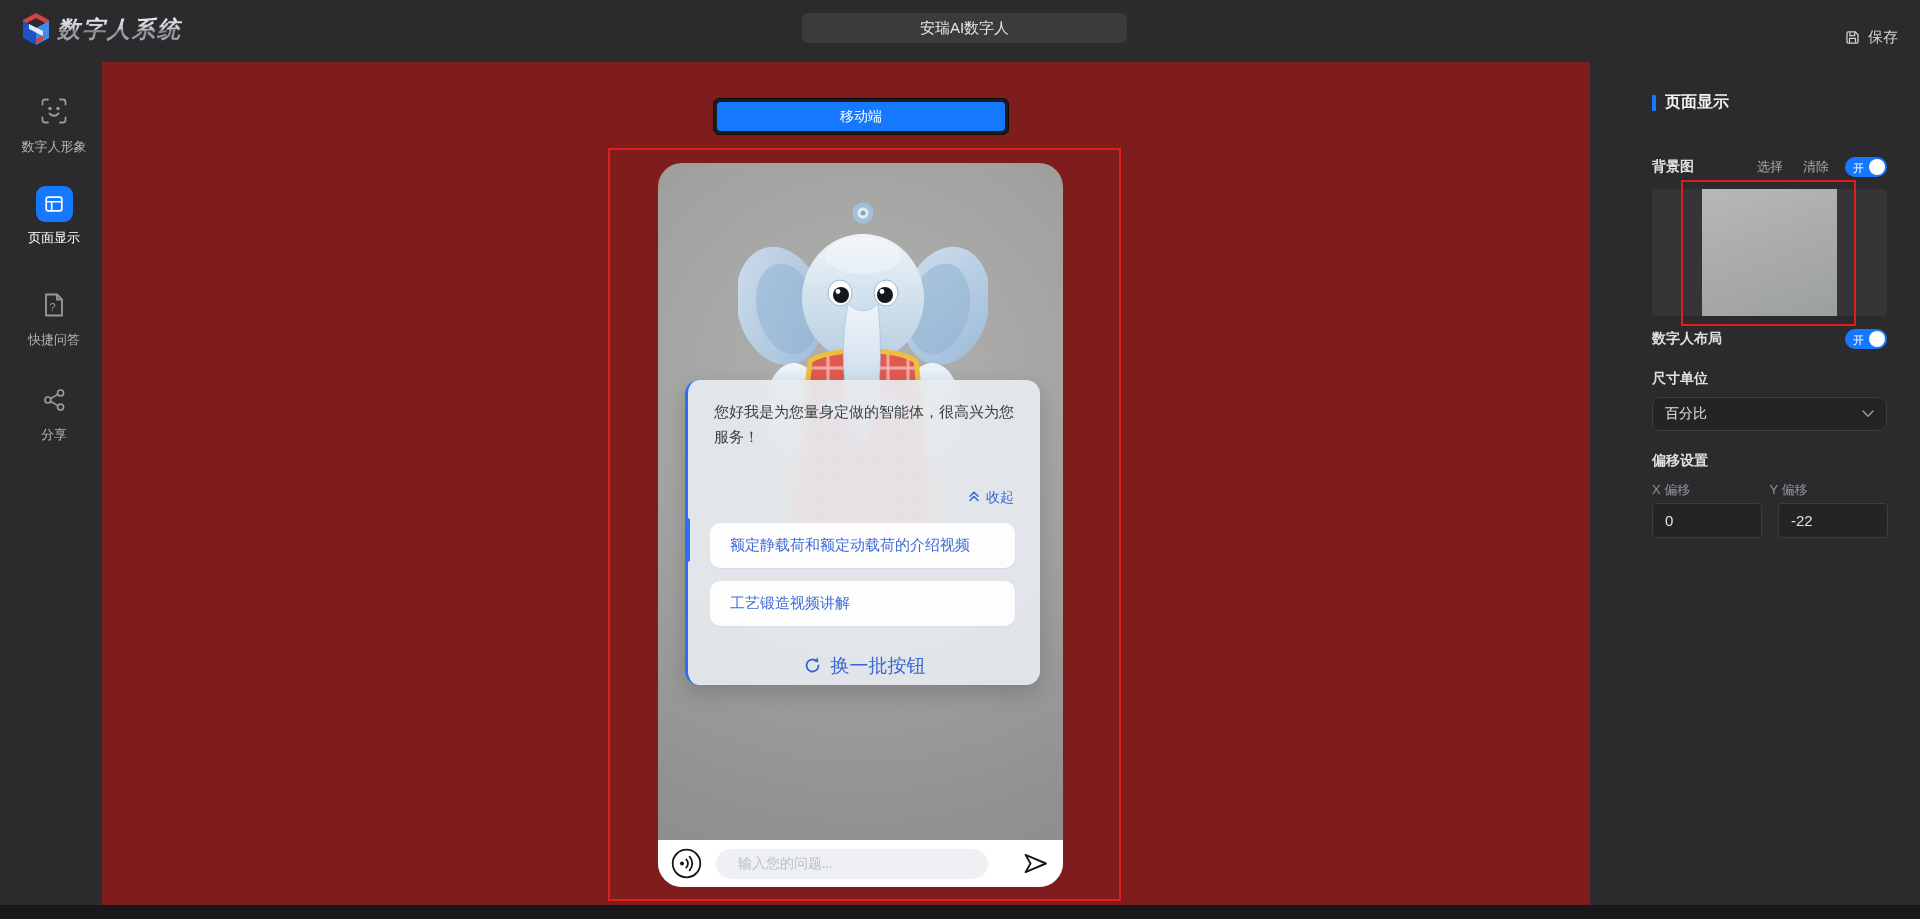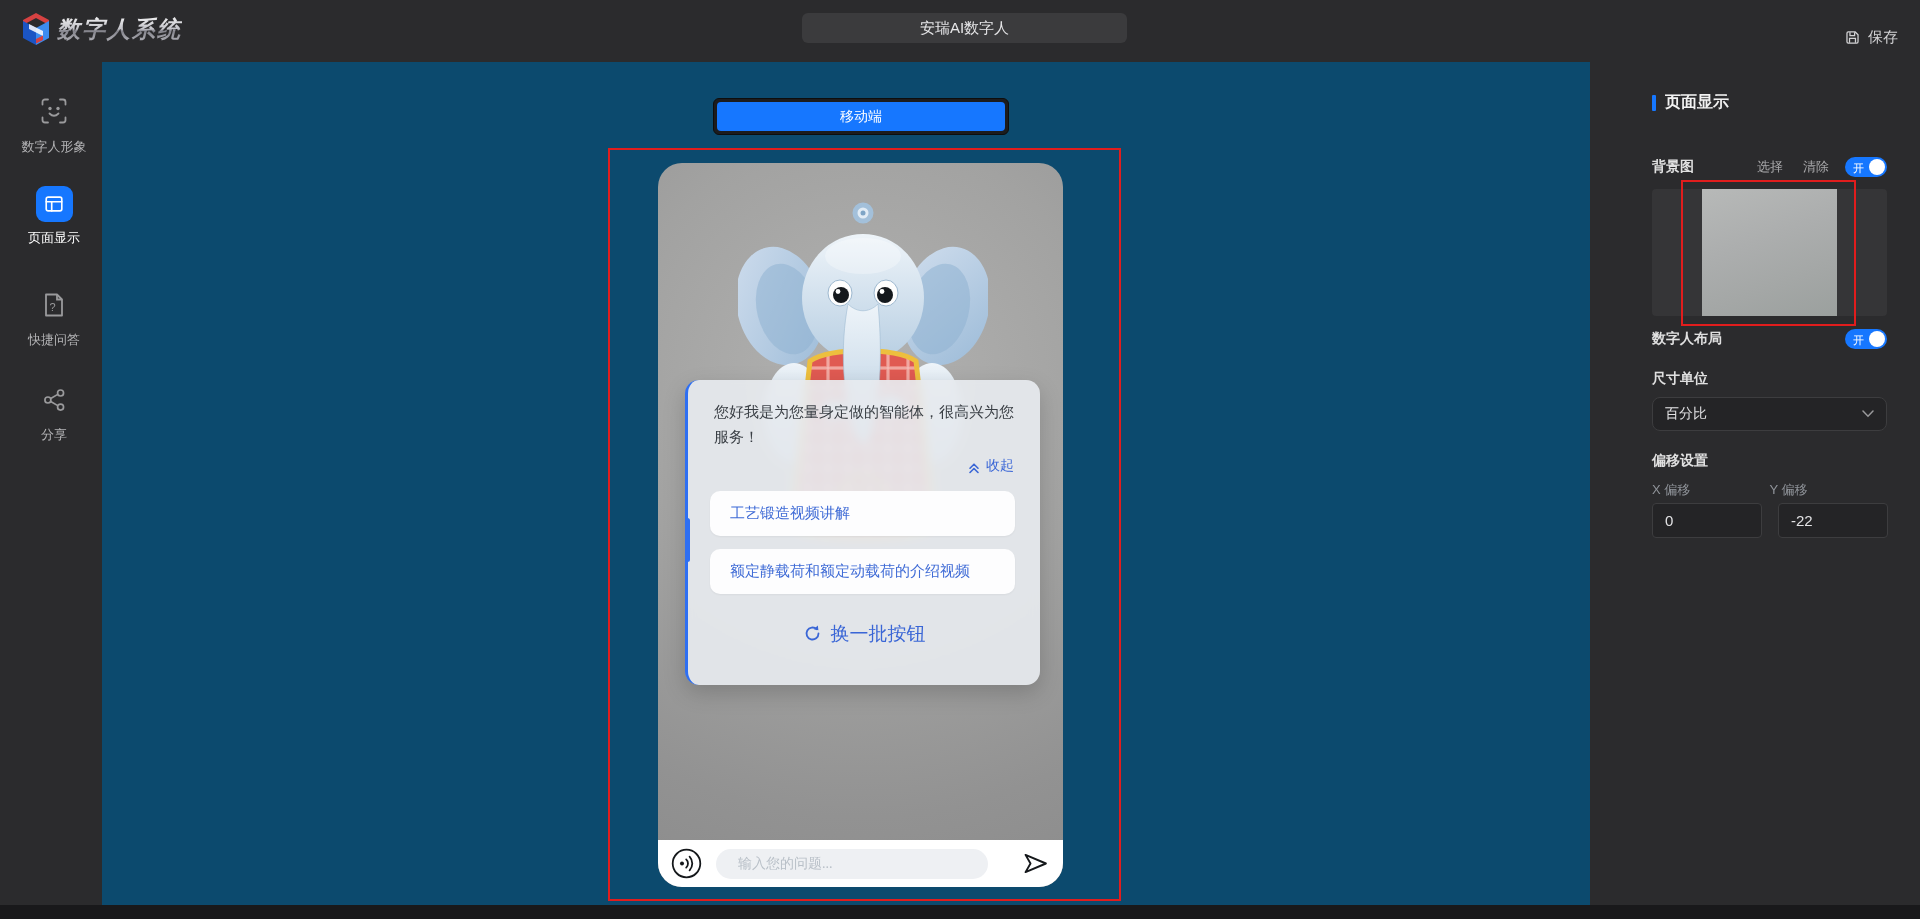--- a/index.html
+++ b/index.html
@@ -24,40 +24,40 @@
   
   .sidebar { position:absolute; left:0; top:62px; width:102px; height:843px; background:#2b2b2d; }
   .side-item { position:absolute; left:12px; width:84px; text-align:center; cursor:pointer; }
   .side-item .side-icon { display:inline-flex; align-items:center; justify-content:center; }
   .side-label { display:block; margin-top:7px; font-size:13px; color:#b4b4b6; }
   .side-item.active .side-label { color:#ffffff; }
   .active-badge { display:inline-flex; width:37px; height:36px; background:#1677ff; border-radius:9px;
                   align-items:center; justify-content:center; }
 
   
-  .canvas { position:absolute; left:102px; top:62px; width:1488px; height:843px; background:#0c4a6e; }
+  .canvas { position:absolute; left:102px; top:62px; width:1488px; height:843px; background:#7f1d1d; }
   .device-btn-wrap { position:absolute; left:611px; top:36px; width:296px; height:37px;
                      border:1px solid #0e0e0e; border-radius:6px; padding:3px; background:#1c1c1e; }
   .device-btn { width:100%; height:100%; background:#1677ff; border:none; border-radius:4px;
                 color:#ffffff; font-size:14px; cursor:pointer; font-family:inherit; }
   .selection-rect { position:absolute; left:506px; top:86px; width:513px; height:753px;
                     border:2px solid #e11d1d; pointer-events:none; }
 
   
   .phone { position:absolute; left:556px; top:101px; width:405px; height:724px; overflow:hidden;
            background:radial-gradient(circle at 50% 30%, #b2b2b1 0%, #a2a2a1 45%, #929292 80%, #8c8c8c 100%); cursor:pointer;border-radius:24px; }
   .elephant-svg { position:absolute; left:80px; top:35px; width:250px; height:360px; }
 
   .chat-panel { position:absolute; left:27px; top:217px; width:355px; height:305px;
                 background:rgba(231,234,239,0.92); border-left:3px solid #2e6ff2; border-radius:14px;
                 box-shadow:0 8px 22px rgba(0,0,0,0.18); backdrop-filter:blur(5px); }
   .chat-tab { position:absolute; left:-3px; top:138px; width:5px; height:44px; background:#2e6ff2; border-radius:3px; }
   .greeting { padding:20px 24px 0 26px; font-size:15px; line-height:1.65; color:#3a3f45; }
-  .collapse-row { display:flex; justify-content:flex-end; align-items:flex-end; gap:5px; padding:7px 26px 0 0;
-                  color:#3a66d6; font-size:14px; cursor:pointer; }
+  .collapse-row { display:flex; justify-content:flex-end; align-items:flex-start; gap:5px; padding:7px 26px 0 0;
+                  color:#3a66d6; font-size:14px; cursor:pointer;margin-top:32px; }
   .quick-btn { display:block; width:305px; height:45px; margin:13px 0 0 22px; background:#fdfdfe; border:none;
                border-radius:10px; text-align:left; padding-left:20px; color:#3f6bd6; font-size:15px;
                cursor:pointer; font-family:inherit; box-shadow:0 1px 2px rgba(0,0,0,0.05); }
   .quick-btn:first-of-type { margin-top:16px; }
   .refresh-row { display:flex; justify-content:center; align-items:center; gap:9px; margin-top:27px;
                  color:#3a66d6; font-size:19px; cursor:pointer; }
 
   .input-bar { position:absolute; left:0; bottom:0; width:100%; height:47px; background:#ffffff;
                display:flex; align-items:center; padding:0 13px; }
   .voice-btn { display:flex; cursor:pointer; }
@@ -254,22 +254,22 @@
         <div class="greeting">您好我是为您量身定做的智能体，很高兴为您服务！</div>
         <div class="collapse-row">
           <svg width="14" height="14" viewBox="0 0 14 14">
             <g fill="none" stroke="#3a66d6" stroke-width="1.6" stroke-linecap="round" stroke-linejoin="round">
               <path d="M3 7.2 L7 3.2 L11 7.2"></path>
               <path d="M3 11.5 L7 7.5 L11 11.5"></path>
             </g>
           </svg>
           <span>收起</span>
         </div>
+        <button class="quick-btn">额定静载荷和额定动载荷的介绍视频</button>
         <button class="quick-btn">工艺锻造视频讲解</button>
-        <button class="quick-btn">额定静载荷和额定动载荷的介绍视频</button>
         <div class="refresh-row">
           <svg width="19" height="19" viewBox="0 0 20 20">
             <path d="M16.3 10 a6.3 6.3 0 1 1 -1.9 -4.5" fill="none" stroke="#3a66d6" stroke-width="1.9" stroke-linecap="round"></path>
             <polygon points="15.6,1.6 16.2,6.6 11.3,5.6" fill="#3a66d6"></polygon>
           </svg>
           <span>换一批按钮</span>
         </div>
       </div>
 
       <div class="input-bar">

